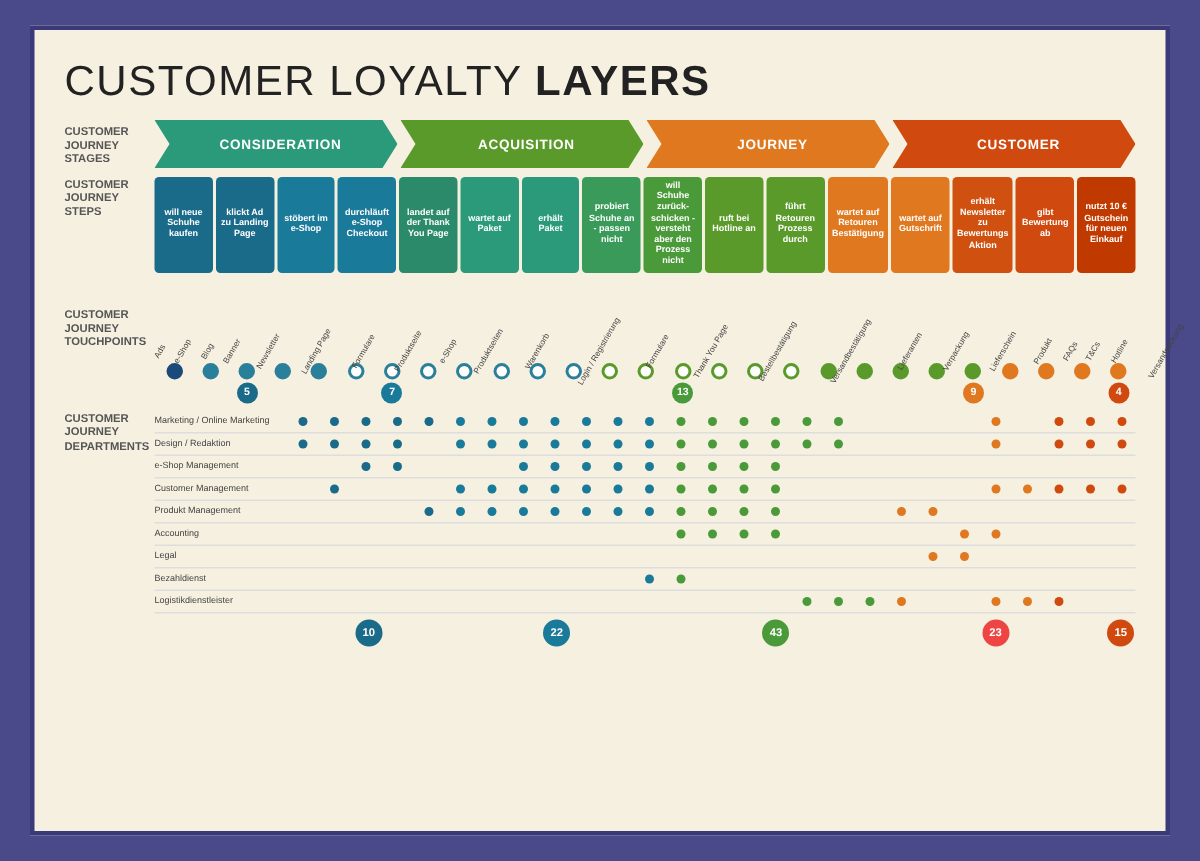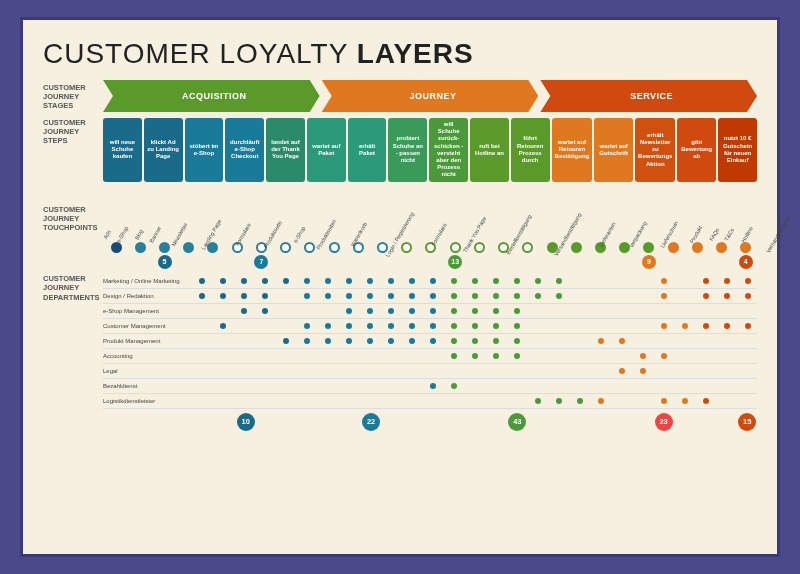--- a/index.html
+++ b/index.html
@@ -221,23 +221,24 @@
 <body>
 
 <div class="card">
   <h1 class="main-title">
     <span>CUSTOMER LOYALTY </span><strong>LAYERS</strong>
   </h1>
 
   <div class="row">
     <div class="section-label">CUSTOMER JOURNEY STAGES</div>
     <div class="stages-container">
+      <div class="stage-arrow" style="background:#2a9a7a">CONSIDERATION</div>
       <div class="stage-arrow" style="background:#5a9a2a">ACQUISITION</div>
       <div class="stage-arrow" style="background:#e07820">JOURNEY</div>
-      <div class="stage-arrow" style="background:#d04a10">SERVICE</div>
+      <div class="stage-arrow" style="background:#d04a10">CUSTOMER</div>
     </div>
   </div>
 
   <div class="row" style="align-items:flex-start; margin-top:4px;">
     <div class="section-label">CUSTOMER JOURNEY STEPS</div>
     <div class="steps-container">
       <div class="step-box" style="background:#1a6a8a">will neue Schuhe kaufen</div>
       <div class="step-box" style="background:#1a6a8a">klickt Ad zu Landing Page</div>
       <div class="step-box" style="background:#1a7a9a">stöbert im e-Shop</div>
       <div class="step-box" style="background:#1a7a9a">durch­läuft e-Shop Checkout</div>

